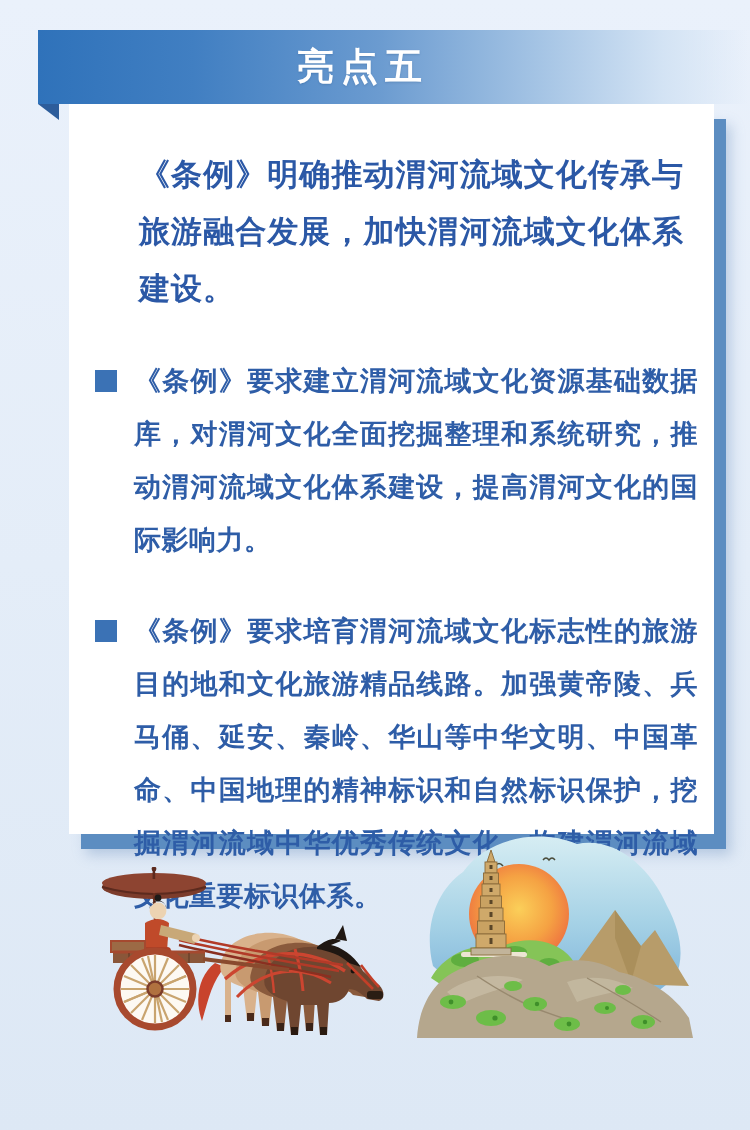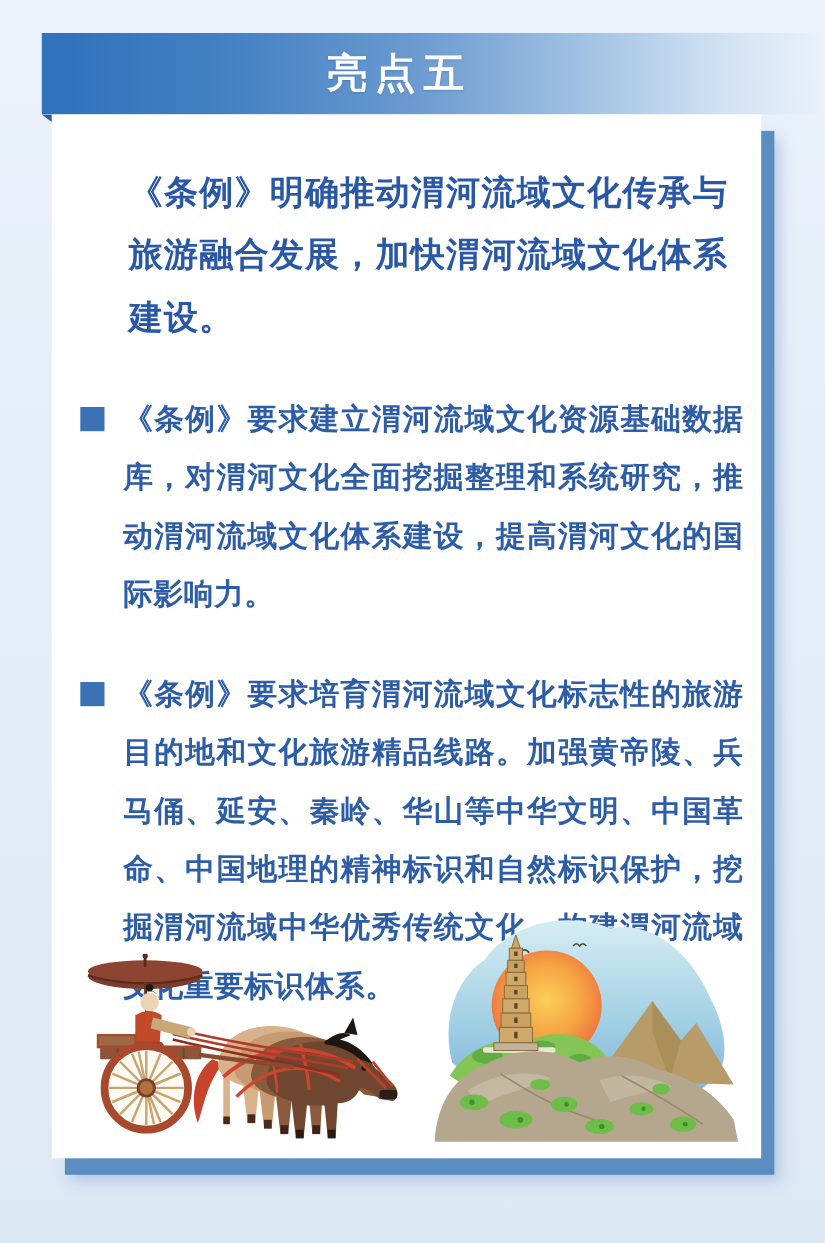--- a/index.html
+++ b/index.html
@@ -19,21 +19,21 @@
     color:#ffffff; font-size:37px; font-weight:bold; letter-spacing:7px;
     text-shadow:0 1px 2px rgba(30,70,120,.25);
     text-align:center;
   }
   .banner-fold {
     position:absolute; left:38px; top:104px; width:21px; height:16px;
     background:#2d5d9b;
     clip-path:polygon(0 0, 100% 0, 100% 100%);
   }
   .card {
-    position:absolute; left:47px; top:104px; width:645px; height:949px;
+    position:absolute; left:69px; top:104px; width:645px; height:730px;
     background:#ffffff;
     box-shadow:12px 15px 0 #5c8dc1, 17px 21px 12px rgba(110,145,190,.38);
   }
   .card-inner { padding:32px 14px 0 26px; }
   .intro {
     margin:10px 16px 38px 44px;
     font-size:31px; line-height:57px; font-weight:bold;
     color:#2b58a6; letter-spacing:1px; text-align:justify;
     word-break:break-all;
   }

